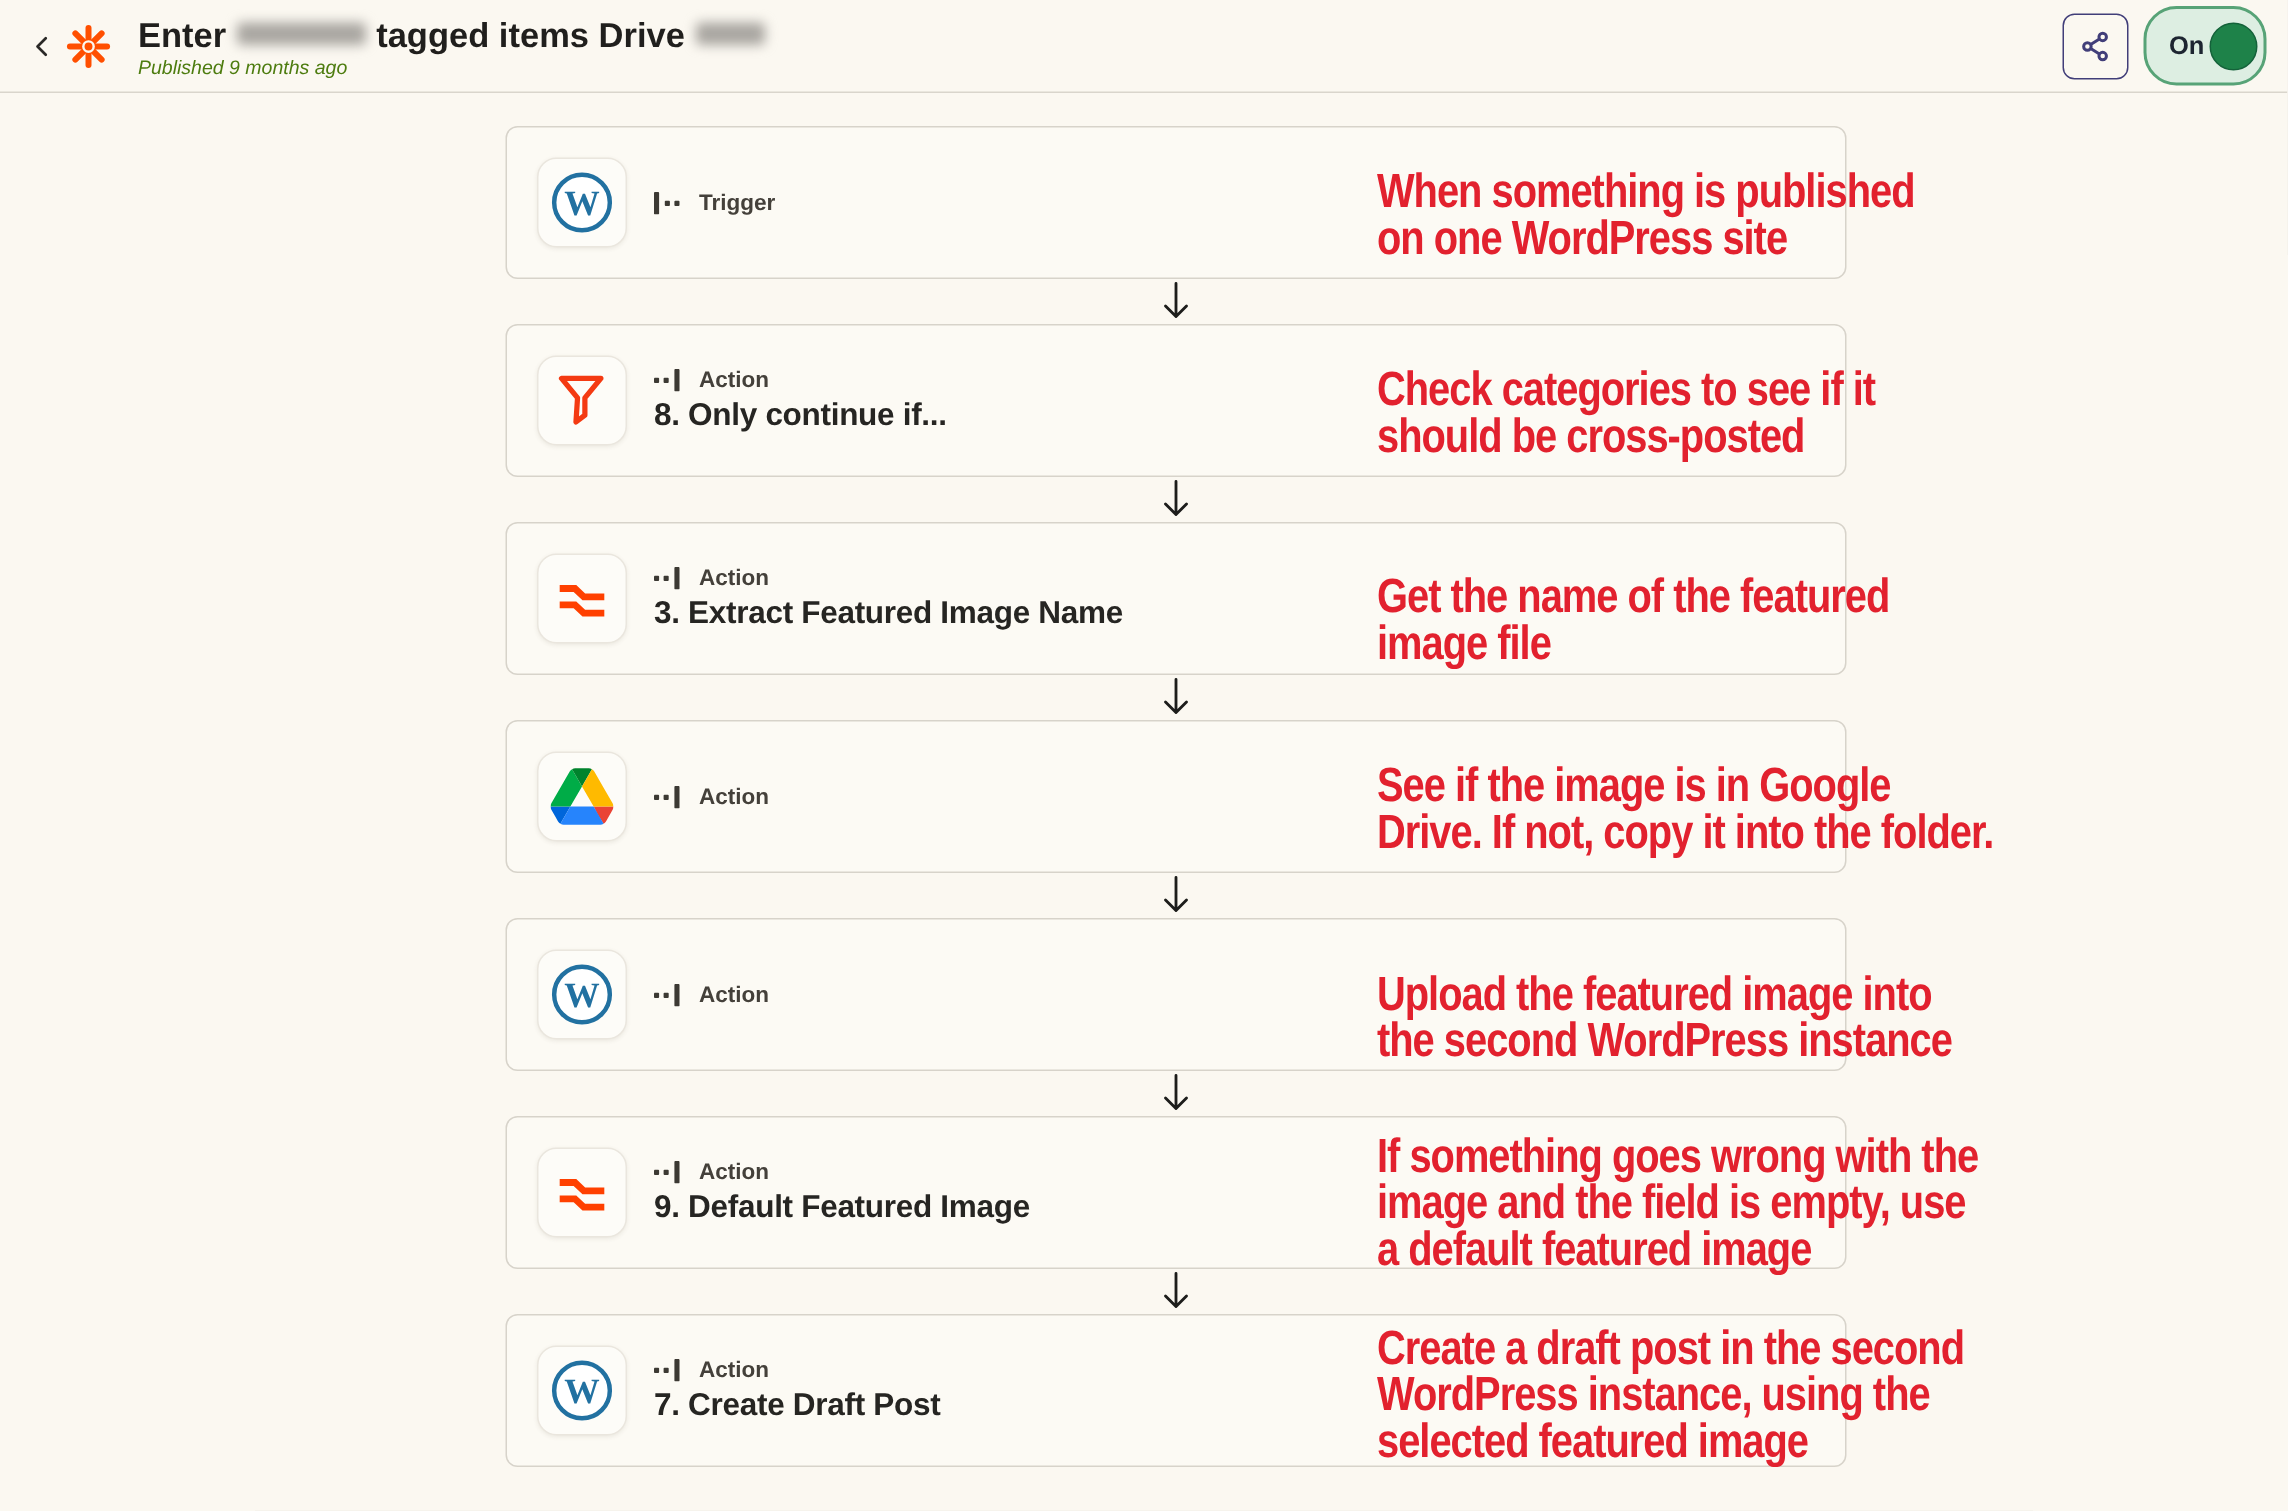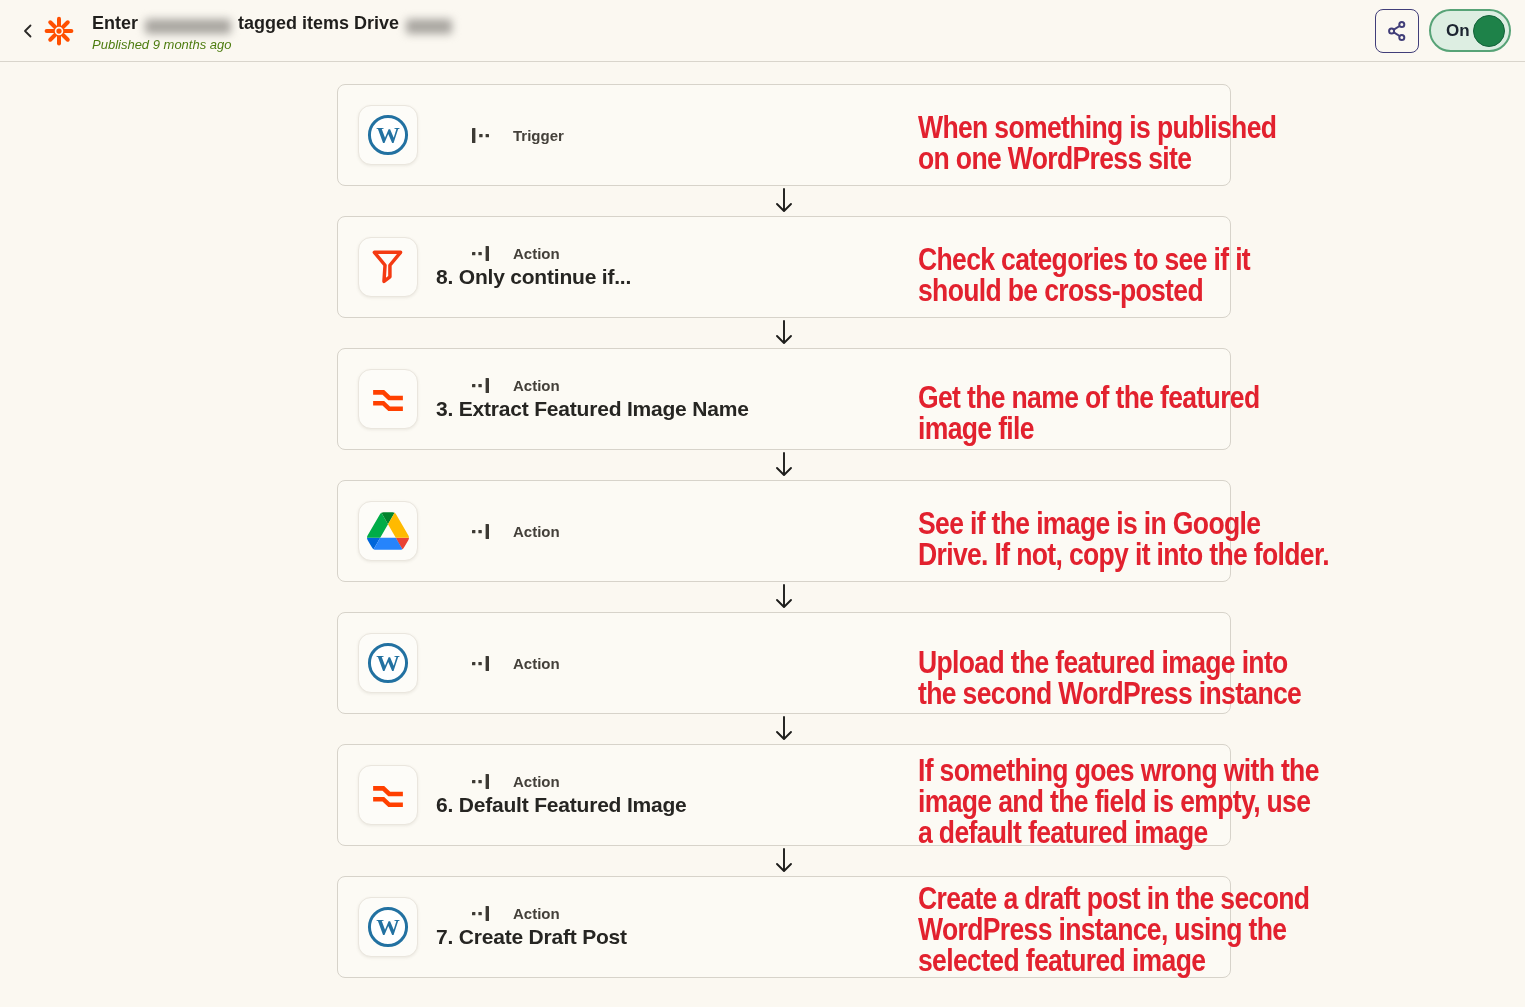--- a/index.html
+++ b/index.html
@@ -31,26 +31,26 @@
     cursor: pointer;
   }
   .logo-wrap {
     width: 34px; height: 34px;
     display: flex; align-items: center; justify-content: center;
     margin-right: 16px;
     cursor: pointer;
   }
   .title-block { flex: 1; min-width: 0; padding-top: 2px; }
   .zap-title {
-    font-size: 18px;
+    font-size: 23px;
     font-weight: bold;
     color: #201f1d;
     line-height: 22px;
     display: flex;
-    align-items: flex-end;
+    align-items: center;
     gap: 7px;
   }
   .redacted {
     display: inline-block;
     height: 15px;
     border-radius: 3px;
     background: #a9a6a1;
     filter: blur(4px);
   }
   .redacted.r1 { width: 86px; }
@@ -64,21 +64,21 @@
   .topbar-right { display: flex; align-items: center; gap: 10px; }
   .share-btn {
     width: 44px; height: 44px;
     border: 1.5px solid #413e79;
     border-radius: 8px;
     background: transparent;
     display: flex; align-items: center; justify-content: center;
     cursor: pointer;
   }
   .toggle {
-    width: 82px; height: 43px;
+    width: 82px; height: 53px;
     border: 2px solid #57a377;
     border-radius: 22px;
     background: #ddeee2;
     display: flex; align-items: center;
     padding: 0 4px 0 15px;
     cursor: pointer;
   }
   .toggle-label {
     font-size: 17px;
     font-weight: bold;
@@ -111,21 +111,21 @@
     width: 60px; height: 60px;
     flex: 0 0 60px;
     background: #fdfcf8;
     border: 1px solid #eae6de;
     border-radius: 13px;
     box-shadow: 0 1px 3px rgba(90,80,60,0.10);
     display: flex; align-items: center; justify-content: center;
   }
   .app-icon-box svg { width: 42px; height: 42px; }
   .step-text { display: flex; flex-direction: column; gap: 3px; }
-  .step-type-row { display: flex; align-items: center; gap: 20px; margin-left: 36px; }
+  .step-type-row { display: flex; align-items: center; gap: 9px; }
   .step-type-label {
     font-size: 15px;
     font-weight: 600;
     color: #44403a;
   }
   .step-title {
     font-size: 21px;
     font-weight: bold;
     color: #262522;
     letter-spacing: -0.2px;
@@ -331,21 +331,21 @@
       <div class="step-type-row">
         <svg width="21" height="15" viewBox="0 0 21 15">
           <g fill="#3c3933">
             <rect x="0" y="5.9" width="3.4" height="3.4" rx="0.6"></rect>
             <rect x="6.4" y="5.9" width="3.4" height="3.4" rx="0.6"></rect>
             <rect x="13.6" y="0" width="3.4" height="15" rx="0.6"></rect>
           </g>
         </svg>
         <span class="step-type-label">Action</span>
       </div>
-      <div class="step-title">6. Default Featured Image</div>
+      <div class="step-title">9. Default Featured Image</div>
     </div>
   </div>
 
   <div class="step-card" style="top:876px">
     <div class="app-icon-box">
       <svg viewBox="0 0 24 24">
         <circle cx="12" cy="12" r="10.6" fill="#ffffff" stroke="#2271a1" stroke-width="1.7"></circle>
         <text x="12" y="16.6" text-anchor="middle" font-family="Liberation Serif, serif" font-weight="bold" font-size="13.5" fill="#2271a1">W</text>
       </svg>
     </div>

